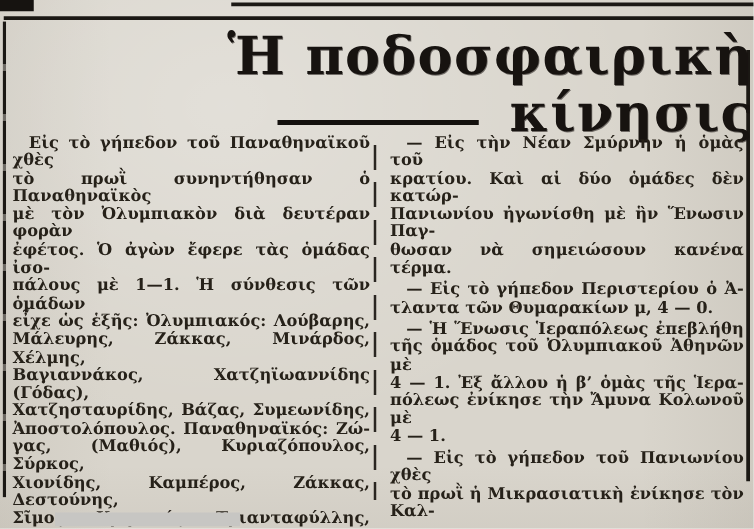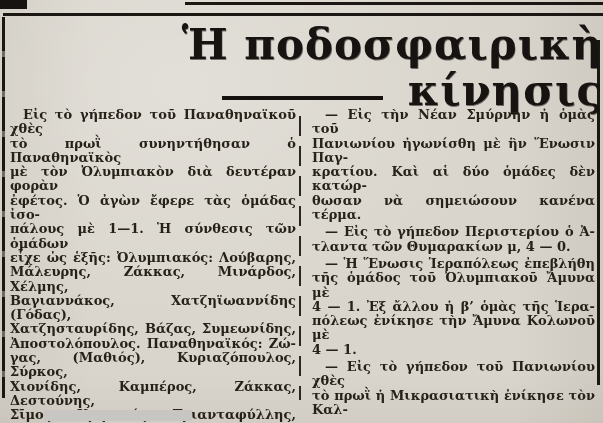--- a/index.html
+++ b/index.html
@@ -73,31 +73,31 @@
           <div class="line">Ἀποστολόπουλος. Παναθηναϊκός: Ζώ-</div>
           <div class="line">γας, (Μαθιός), Κυριαζόπουλος, Σύρκος,</div>
           <div class="line">Χιονίδης, Καμπέρος, Ζάκκας, Δεστούνης,</div>
           <div class="line">Σῖμος, Κρητικός, Τριανταφύλλης, Μα-</div>
         </div>
 
     </div>
     <div class="col col-right">
       <div class="para">
           <div class="line">— Εἰς τὴν Νέαν Σμύρνην ἡ ὁμὰς τοῦ</div>
+          <div class="line">κρατίου. Καὶ αἱ δύο ὁμάδες δὲν κατώρ-</div>
           <div class="line">Πανιωνίου ἠγωνίσθη μὲ ἣν Ἕνωσιν Παγ-</div>
-          <div class="line">κρατίου. Καὶ αἱ δύο ὁμάδες δὲν κατώρ-</div>
           <div class="line">θωσαν νὰ σημειώσουν κανένα τέρμα.</div>
         </div>
       <div class="para">
           <div class="line">— Εἰς τὸ γήπεδον Περιστερίου ὁ Ἀ-</div>
           <div class="line">τλαντα τῶν Θυμαρακίων μ, 4 — 0.</div>
         </div>
       <div class="para">
           <div class="line">— Ἡ Ἕνωσις Ἱεραπόλεως ἐπεβλήθη</div>
-          <div class="line">τῆς ὁμάδος τοῦ Ὀλυμπιακοῦ Ἄμυνα μὲ</div>
+          <div class="line">τῆς ὁμάδος τοῦ Ὀλυμπιακοῦ Ἀθηνῶν μὲ</div>
           <div class="line">4 — 1. Ἐξ ἄλλου ἡ β’ ὁμὰς τῆς Ἱερα-</div>
           <div class="line">πόλεως ἐνίκησε τὴν Ἄμυνα Κολωνοῦ μὲ</div>
           <div class="line">4 — 1.</div>
         </div>
       <div class="para">
           <div class="line">— Εἰς τὸ γήπεδον τοῦ Πανιωνίου χθὲς</div>
           <div class="line">τὸ πρωῒ ἡ Μικρασιατικὴ ἐνίκησε τὸν Καλ-</div>
         </div>
 
     </div>

